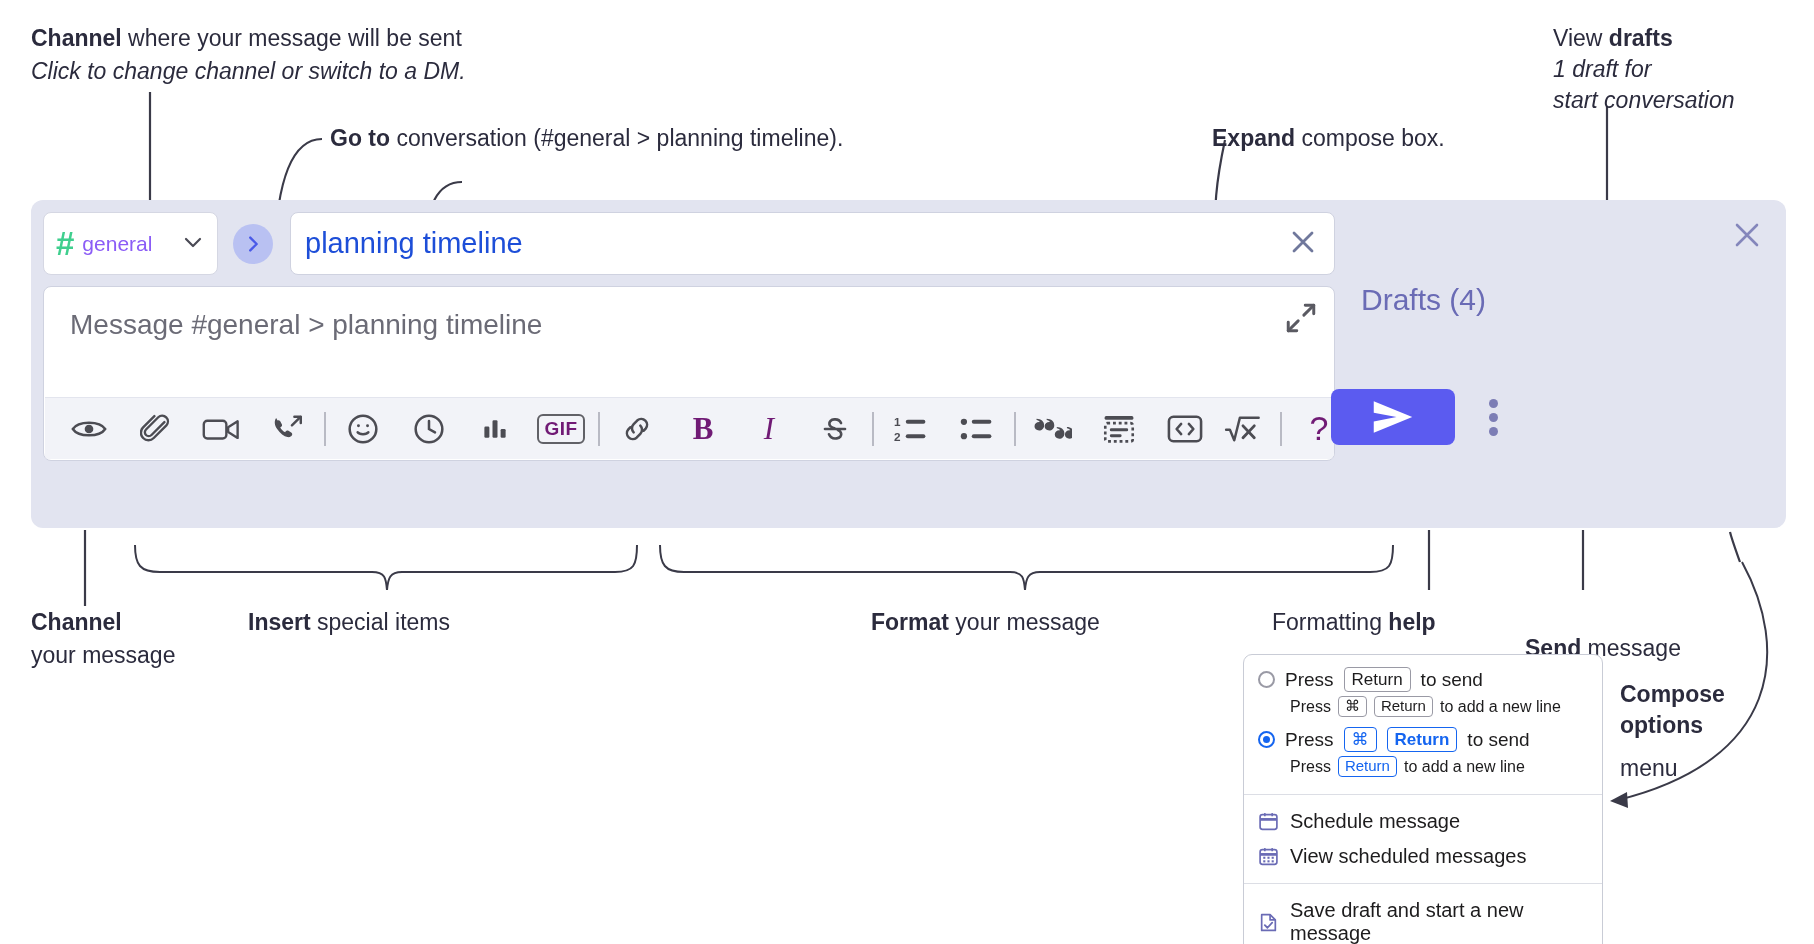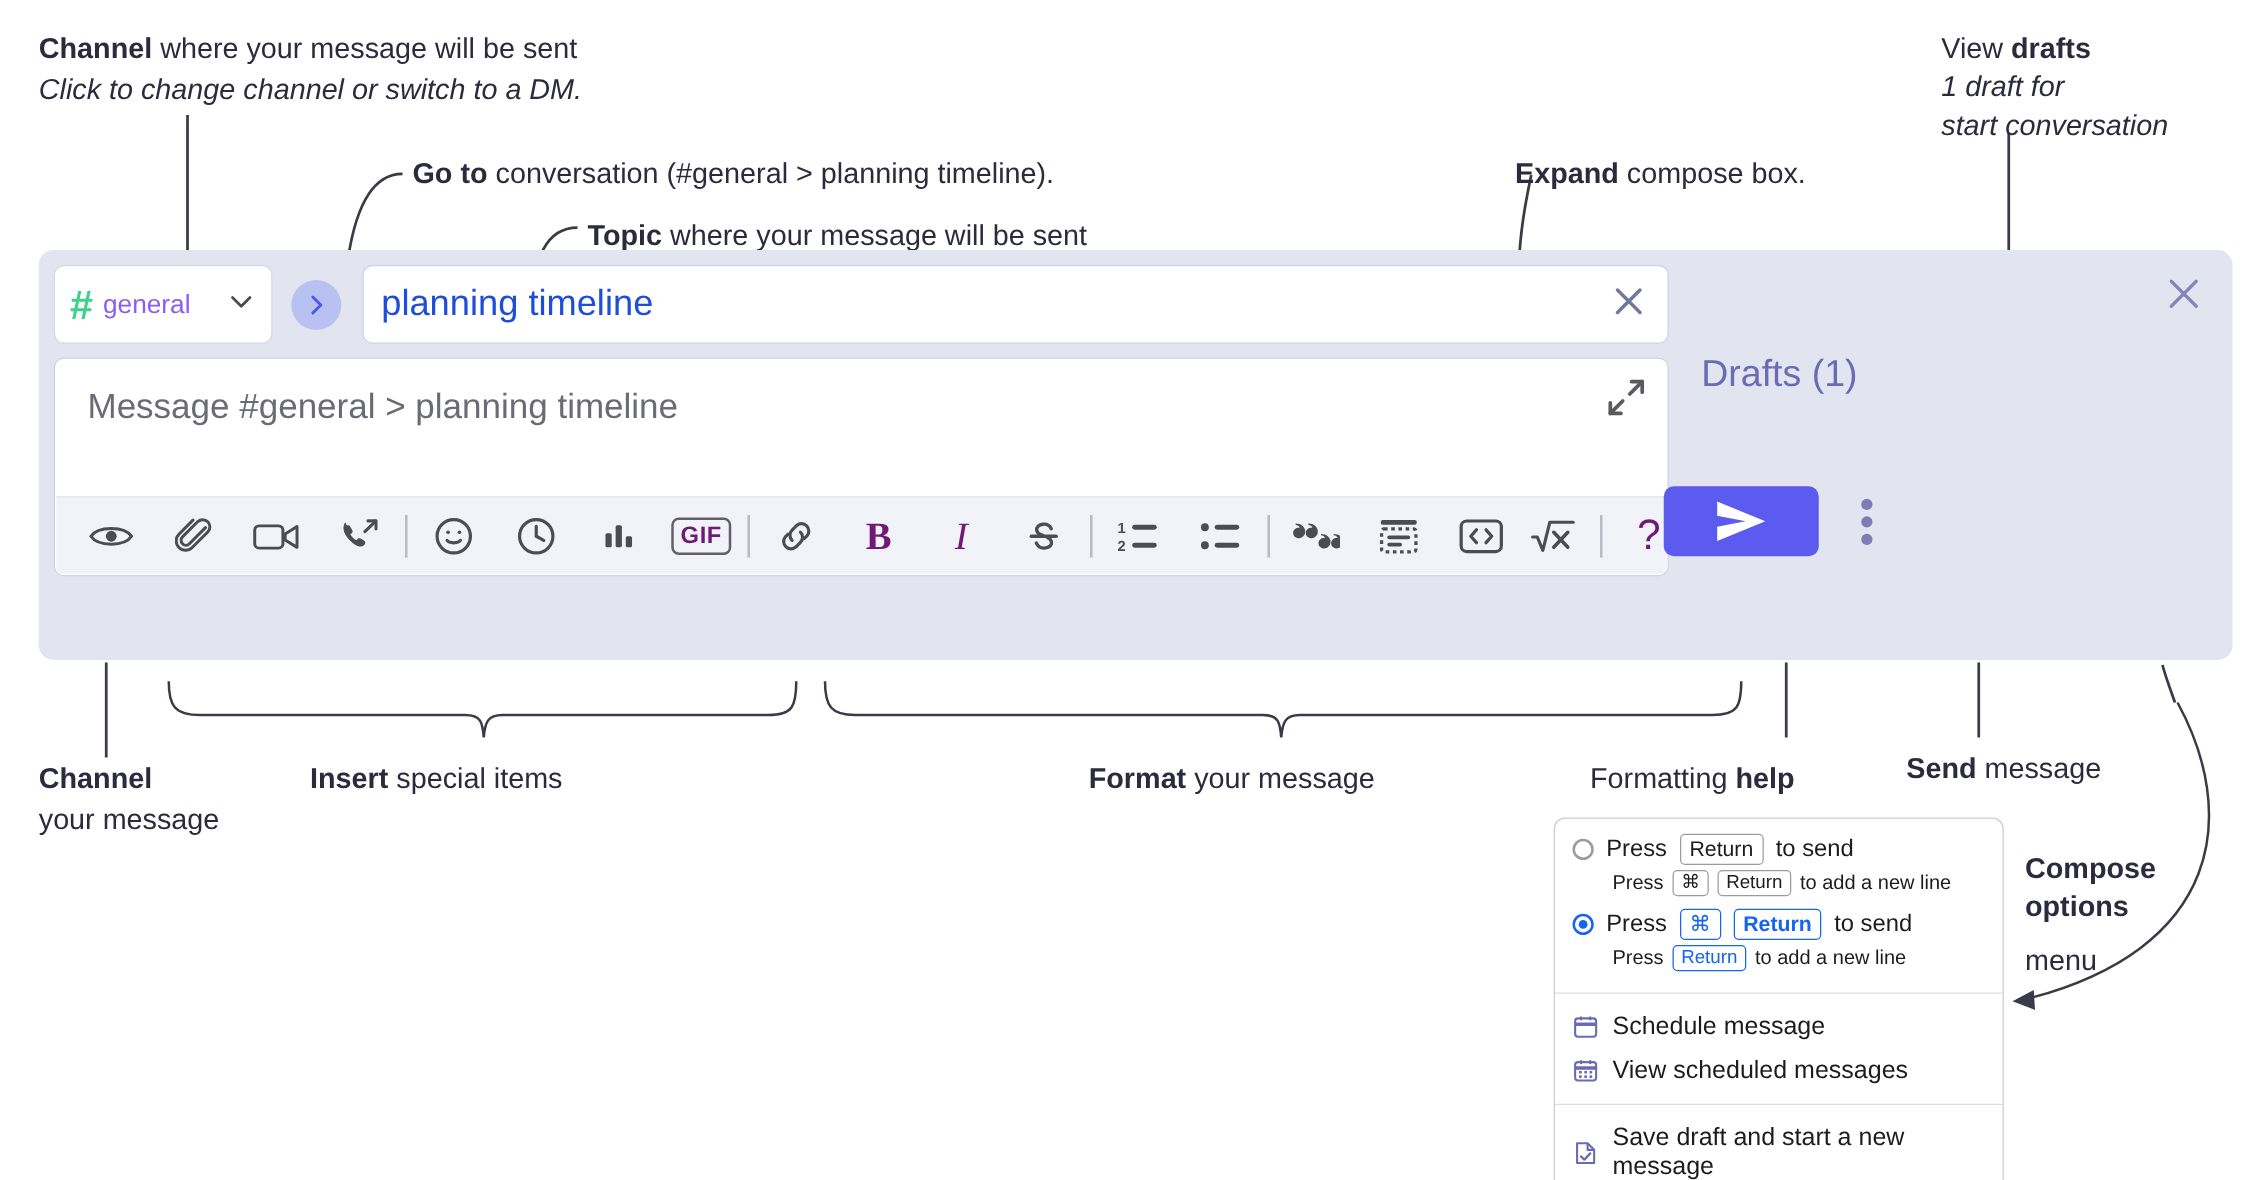--- a/index.html
+++ b/index.html
@@ -230,23 +230,20 @@
 
   <div class="anno" style="left:31px; top:24px;">
     <div><b>Channel</b><span> where your message will be sent</span></div>
     <div style="margin-top:5px;"><i>Click to change channel or switch to a DM.</i></div>
   </div>
 
   <div class="anno" style="left:330px; top:124px;">
     <b>Go to</b><span> conversation (#general &gt; planning timeline).</span>
   </div>
 
-  <div class="anno" style="left:470px; top:174px;">
-    <b>Topic</b><span> where your message will be sent</span>
-  </div>
 
   <div class="anno" style="left:1212px; top:124px;">
     <b>Expand</b><span> compose box.</span>
   </div>
 
   <div class="anno" style="left:1553px; top:24px;">
     <div><span>View </span><b>drafts</b></div>
     <div style="margin-top:3px;"><i>1 draft for</i></div>
     <div style="margin-top:3px;"><i>start conversation</i></div>
   </div>
@@ -457,21 +454,21 @@
 
           <div class="tsep"></div>
 
           <div class="tbtn">
             <span class="glyph-help">?</span>
           </div>
         </div>
       </div>
     </div>
 
-    <div id="drafts-label" style="left:1330px; top:83px;">Drafts (1)</div>
+    <div id="drafts-label" style="left:1330px; top:83px;">Drafts (4)</div>
 
     <div id="send-btn">
       <svg viewBox="0 0 28 24" width="50" height="42" fill="#ffffff">
         <path d="M3 3 L25 12 L3 21 L3 14.5 L16 12 L3 9.5 Z"></path>
       </svg>
     </div>
 
     <div id="kebab-btn">
       <span></span>
       <span></span>
@@ -489,21 +486,21 @@
   </div>
 
   <div class="anno" style="left:871px; top:608px;">
     <b>Format</b><span> your message</span>
   </div>
 
   <div class="anno" style="left:1272px; top:608px;">
     <span>Formatting </span><b>help</b>
   </div>
 
-  <div class="anno" style="left:1525px; top:600px;">
+  <div class="anno" style="left:1525px; top:634px;">
     <b>Send</b><span> message</span>
   </div>
 
   <div class="anno" style="left:1620px; top:680px;">
     <div><b>Compose</b></div>
     <div style="margin-top:3px;"><b>options</b></div>
     <div style="margin-top:15px;"><span>menu</span></div>
   </div>
 
   <div id="opt-menu">

